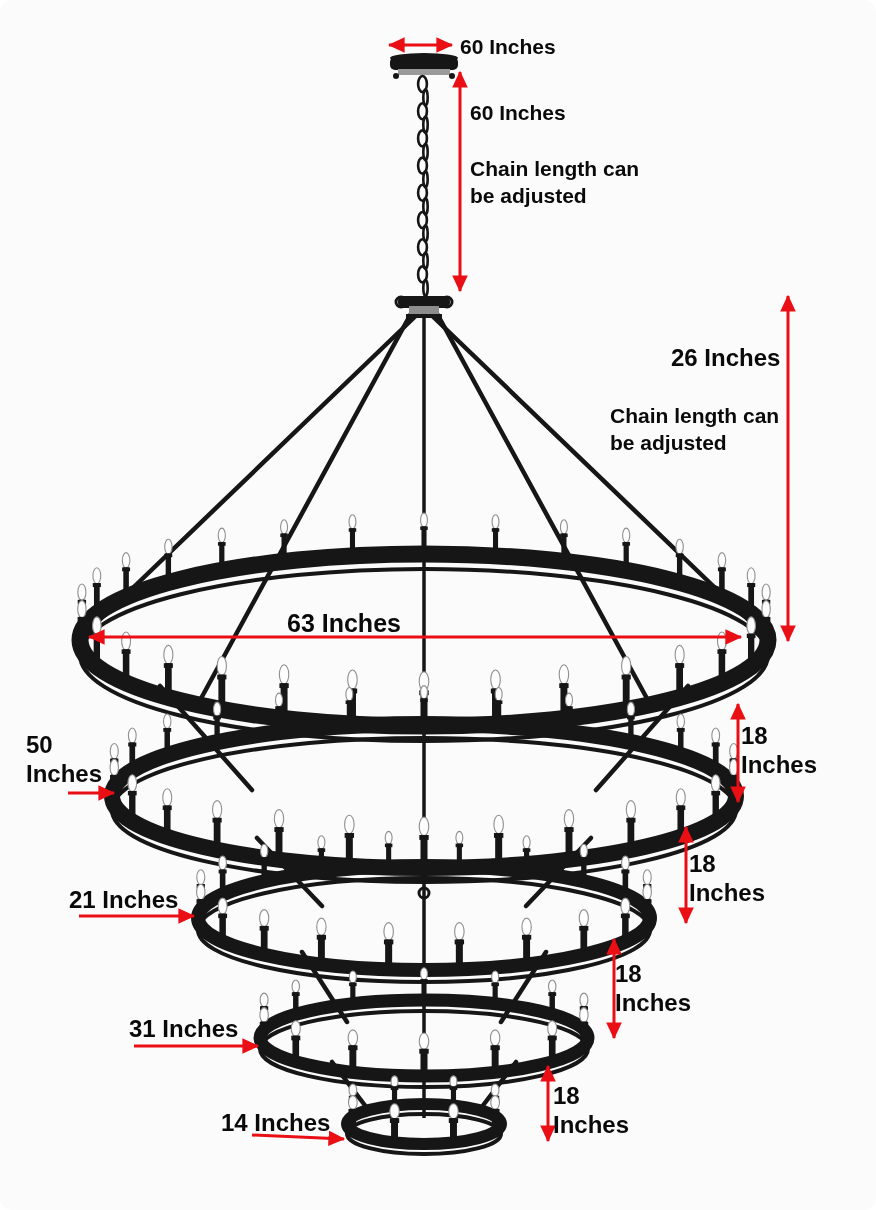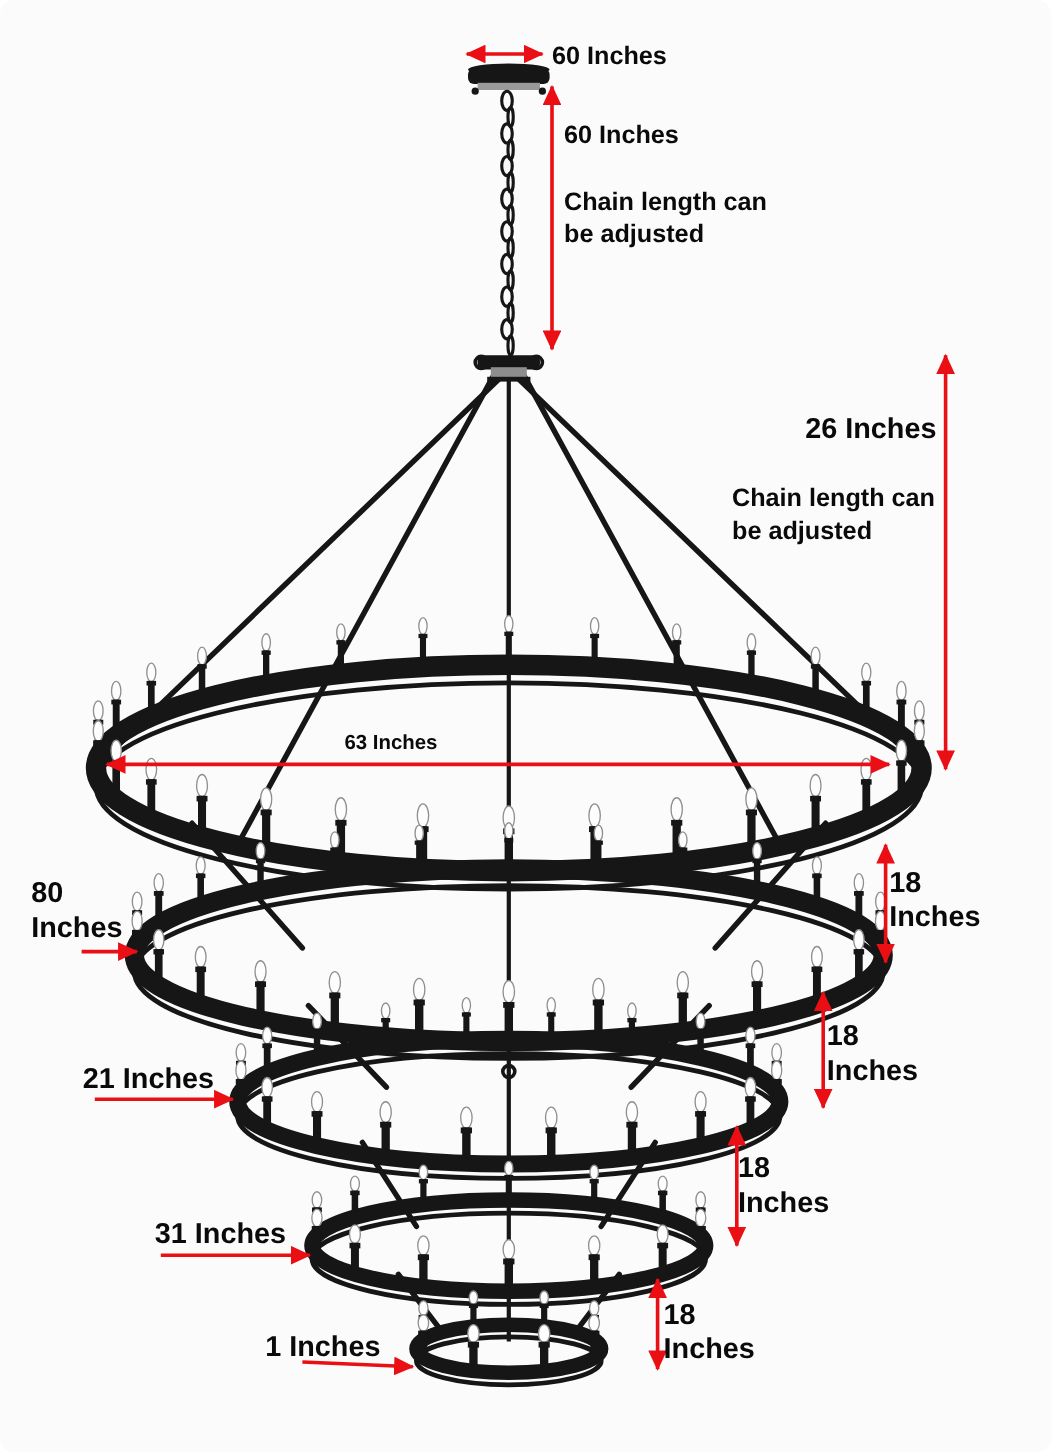--- a/index.html
+++ b/index.html
@@ -9,21 +9,21 @@
     font-family:"Liberation Sans","DejaVu Sans",sans-serif;
     border-radius:12px;
   }
   .stage svg{position:absolute;left:0;top:0;}
   .lbl{
     position:absolute;color:#0a0a0a;font-weight:bold;white-space:nowrap;
     line-height:1.16;
   }
   .lbl.sm{font-size:21px;line-height:27px;}
   .lbl.md{font-size:24px;line-height:29px;}
-  .lbl.lg{font-size:17px;}
+  .lbl.lg{font-size:25px;}
 </style>
 </head>
 <body>
 
 <div class="stage">
 
   <svg id="chandelier-svg" width="876" height="1210" viewBox="0 0 876 1210">
       <line x1="424" y1="310" x2="424" y2="1118" stroke="#161616" stroke-width="3.5"></line>
       <circle cx="424" cy="893" r="5" fill="none" stroke="#161616" stroke-width="3"></circle>
       <line x1="424" y1="308" x2="86" y2="633" stroke="#161616" stroke-width="4.5" stroke-linecap="round"></line>
@@ -421,29 +421,29 @@
   <div class="lbl md" style="left:671px;top:343px">26 Inches</div>
 
   <div class="lbl sm" style="left:610px;top:402px">
     <div>Chain length can</div>
     <div>be adjusted</div>
   </div>
 
   <div class="lbl lg" style="left:287px;top:609px">63 Inches</div>
 
   <div class="lbl md" style="left:26px;top:730px">
-    <div>80</div>
+    <div>50</div>
     <div>Inches</div>
   </div>
 
   <div class="lbl md" style="left:69px;top:885px">21 Inches</div>
 
   <div class="lbl md" style="left:129px;top:1014px">31 Inches</div>
 
-  <div class="lbl md" style="left:221px;top:1108px">1 Inches</div>
+  <div class="lbl md" style="left:221px;top:1108px">14 Inches</div>
 
   <div class="lbl md" style="left:741px;top:721px">
     <div>18</div>
     <div>Inches</div>
   </div>
 
   <div class="lbl md" style="left:689px;top:849px">
     <div>18</div>
     <div>Inches</div>
   </div>

